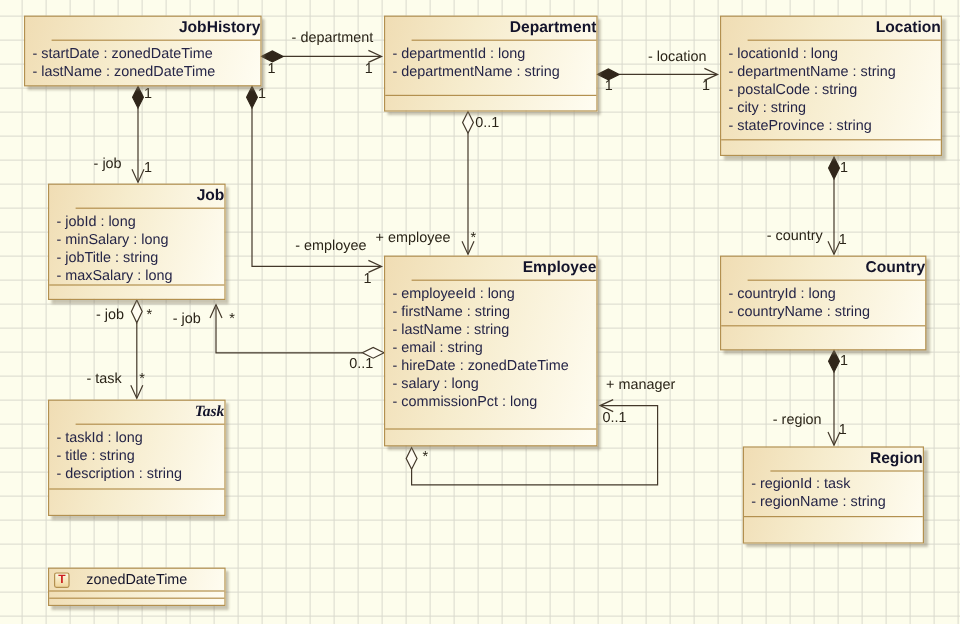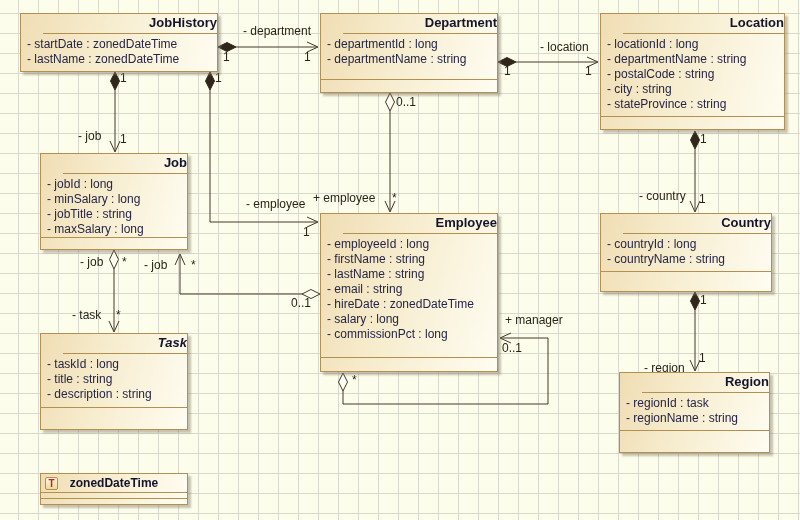--- a/index.html
+++ b/index.html
@@ -23,36 +23,36 @@
     box-shadow:3px 3px 2px rgba(130,122,100,0.45);
     display:flex;flex-direction:column;
   }
   .uml-title{
     height:19px;line-height:18px;
     text-align:right;
     font-size:13px;font-weight:bold;color:#14142b;
     border-bottom:1px solid #b3904f;
     white-space:nowrap;overflow:hidden;margin-left:22px;
   }
-  .uml-title.italic{font-style:italic;}
+  .uml-title.italic{font-style:italic;font-family:Liberation Serif, serif;}
   .uml-attrs{flex:1;padding:3px 6px 0 6px;overflow:hidden;}
   .attr{
     font-size:12px;line-height:15px;color:#252547;
     white-space:nowrap;overflow:hidden;
   }
   .uml-empty{border-top:1px solid #b3904f;}
   .dt-titlerow{height:18px;display:flex;align-items:center;}
   .dt-icon{
     width:13px;height:13px;margin-left:4px;
     border:1px solid #b3904f;border-radius:2px;
     background:linear-gradient(#fdf8e0,#f0d69c);
     color:#cc2020;font-size:10px;font-weight:bold;
     line-height:12px;text-align:center;box-sizing:border-box;
   }
-  .dt-name{flex:1;text-align:center;font-size:12px;font-weight:bold;color:#14142b;margin-right:17px;}
+  .dt-name{flex:1;text-align:center;font-size:12px;font-weight:normal;color:#14142b;margin-right:17px;}
   .dt-row1{height:5px;border-top:1px solid #b3904f;}
   .dt-row2{flex:1;border-top:1px solid #b3904f;}
   svg.edges{position:absolute;left:0;top:0;}
   svg.edges line, svg.edges path{stroke:#43382a;stroke-width:1;fill:none;}
   svg.edges polyline.arrow{stroke:#43382a;stroke-width:1;fill:none;}
   svg.edges polygon.solid{fill:#30261a;stroke:#30261a;}
   svg.edges polygon.hollow{fill:#fffdf2;stroke:#43382a;}
   .elabel{
     position:absolute;
     font-size:12px;line-height:13px;color:#2a2418;
@@ -135,21 +135,21 @@
 
   <span class="elabel" style="left:396px;top:96px">0..1</span>
   <span class="elabel" style="left:313px;top:192px">+ employee</span>
   <span class="elabel" style="left:392px;top:192px">*</span>
 
   <span class="elabel" style="left:700px;top:133px">1</span>
   <span class="elabel" style="left:639px;top:190px">- country</span>
   <span class="elabel" style="left:699px;top:193px">1</span>
 
   <span class="elabel" style="left:700px;top:294px">1</span>
-  <span class="elabel" style="left:644px;top:362px">- region</span>
+  <span class="elabel" style="left:644px;top:343px">- region</span>
   <span class="elabel" style="left:699px;top:352px">1</span>
 
   <span class="elabel" style="left:80px;top:256px">- job</span>
   <span class="elabel" style="left:122px;top:256px">*</span>
   <span class="elabel" style="left:72px;top:309px">- task</span>
   <span class="elabel" style="left:116px;top:309px">*</span>
 
   <span class="elabel" style="left:144px;top:259px">- job</span>
   <span class="elabel" style="left:191px;top:259px">*</span>
   <span class="elabel" style="left:291px;top:297px">0..1</span>

